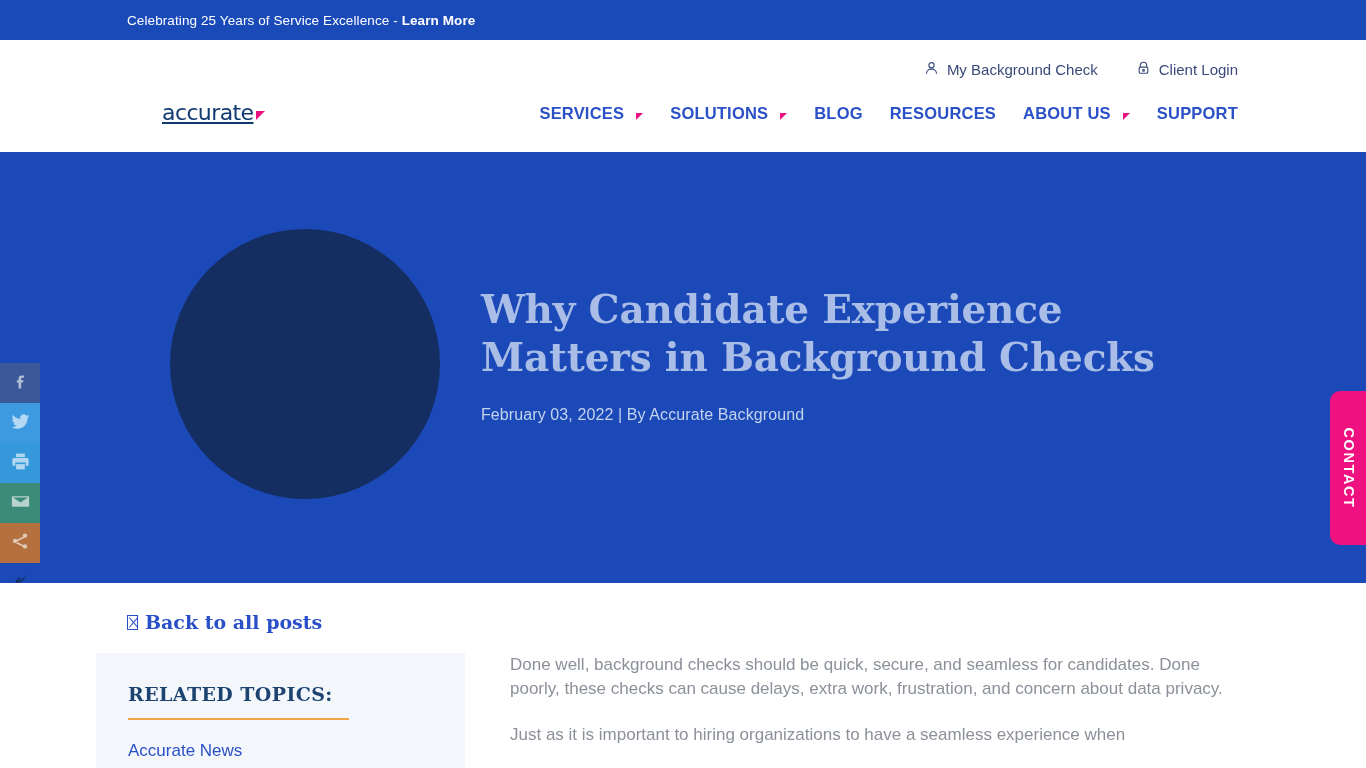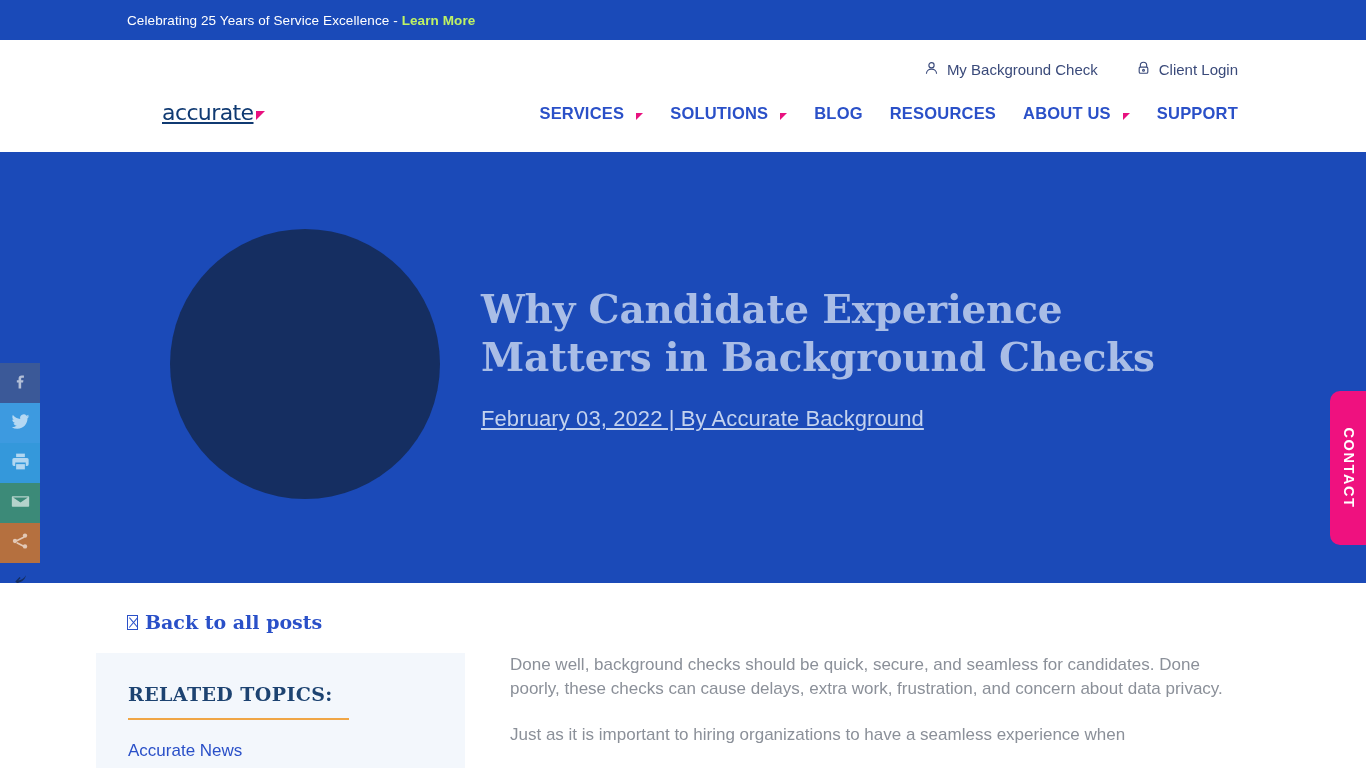--- a/index.html
+++ b/index.html
@@ -16,21 +16,21 @@
     background:#1a4ab8;
     display:flex;
     align-items:center;
     color:#ffffff;
     font-size:13.5px;
     letter-spacing:.1px;
   }
   .announce-inner{ padding-left:127px; white-space:nowrap; }
   .announce-text{ font-weight:400; }
   .announce-link{
-    font-weight:700; color:#bef264; text-decoration:none;
+    font-weight:700; color:#ffffff; text-decoration:none;
   }
 
   
   .site-header{
     height:112px;
     background:#ffffff;
     position:relative;
     padding-left:35px;
   }
   .util-row{
@@ -125,23 +125,22 @@
     color:#a9bde6;
     font-size:39px;
     line-height:48px;
     font-weight:700;
     font-family:"DejaVu Serif", serif;
     letter-spacing:-0.2px;
   }
   .hero-meta{
     margin-top:25px;
     color:#c3d2ee;
-    font-size:22px;
+    font-size:16px;
     letter-spacing:.1px;
-    text-decoration:underline;
   }
 
   
   .share-rail{
     position:absolute;
     left:0; top:211px;
     width:40px;
     z-index:30;
   }
   .share-btn{

